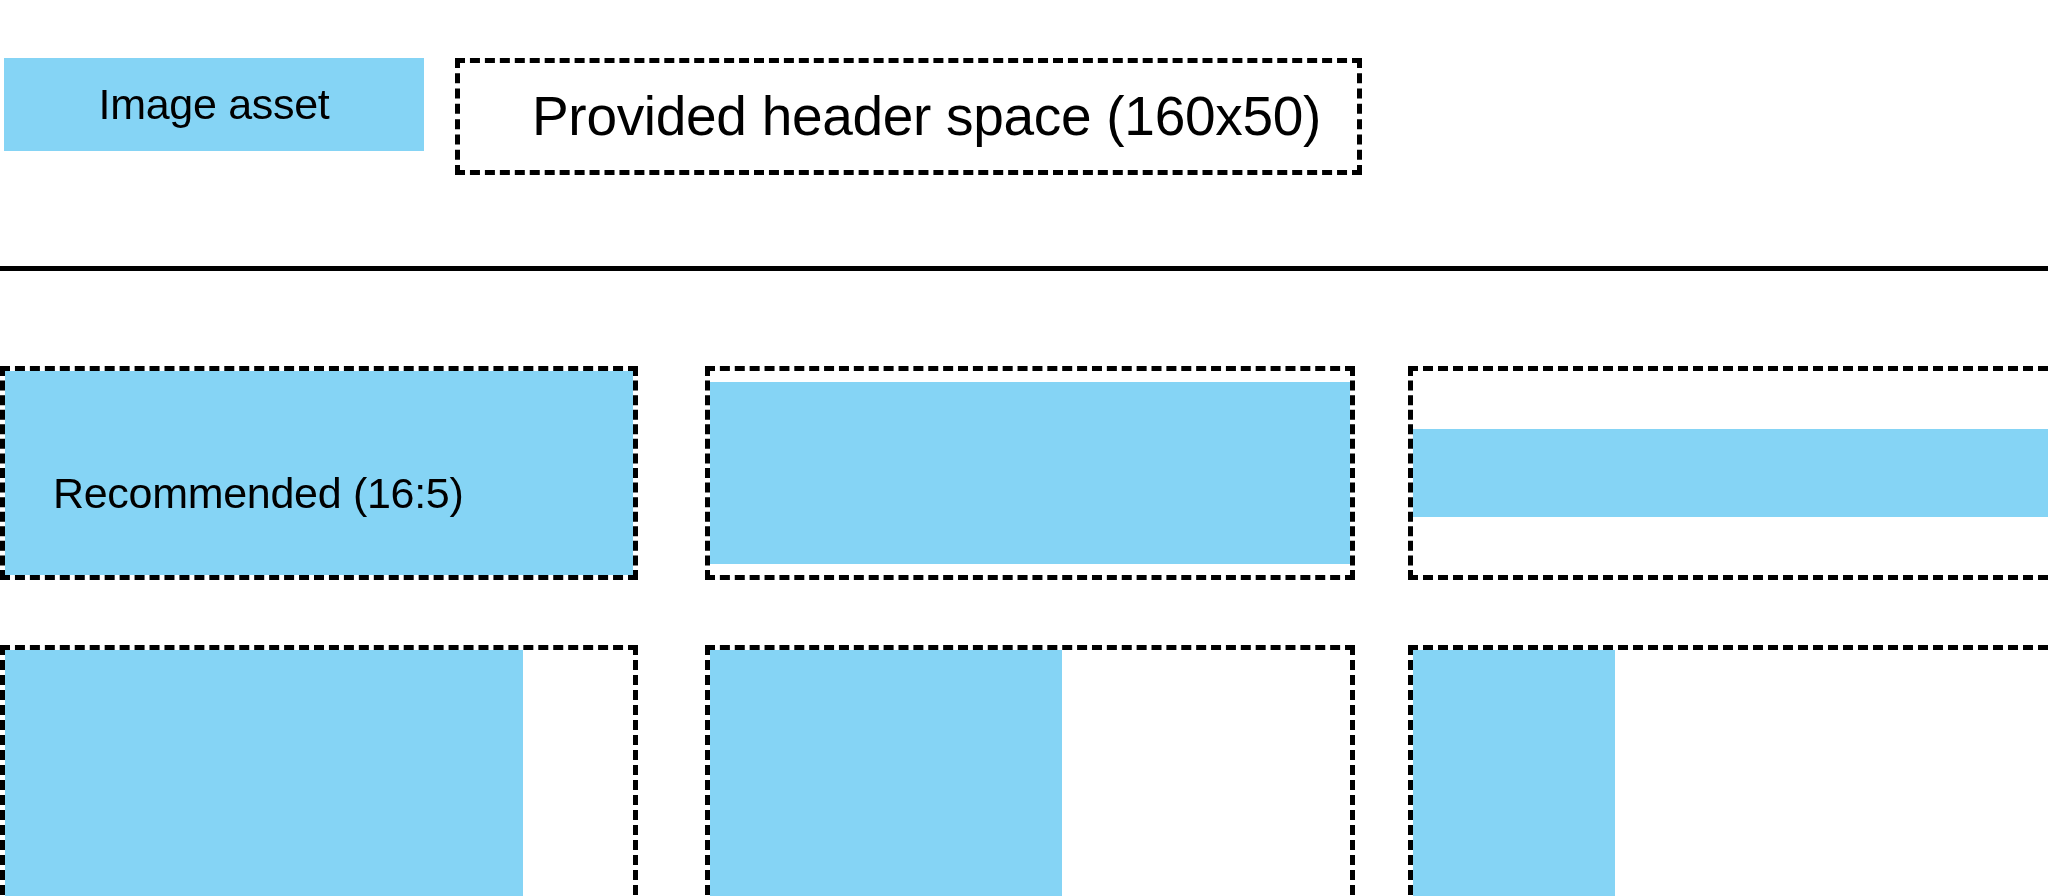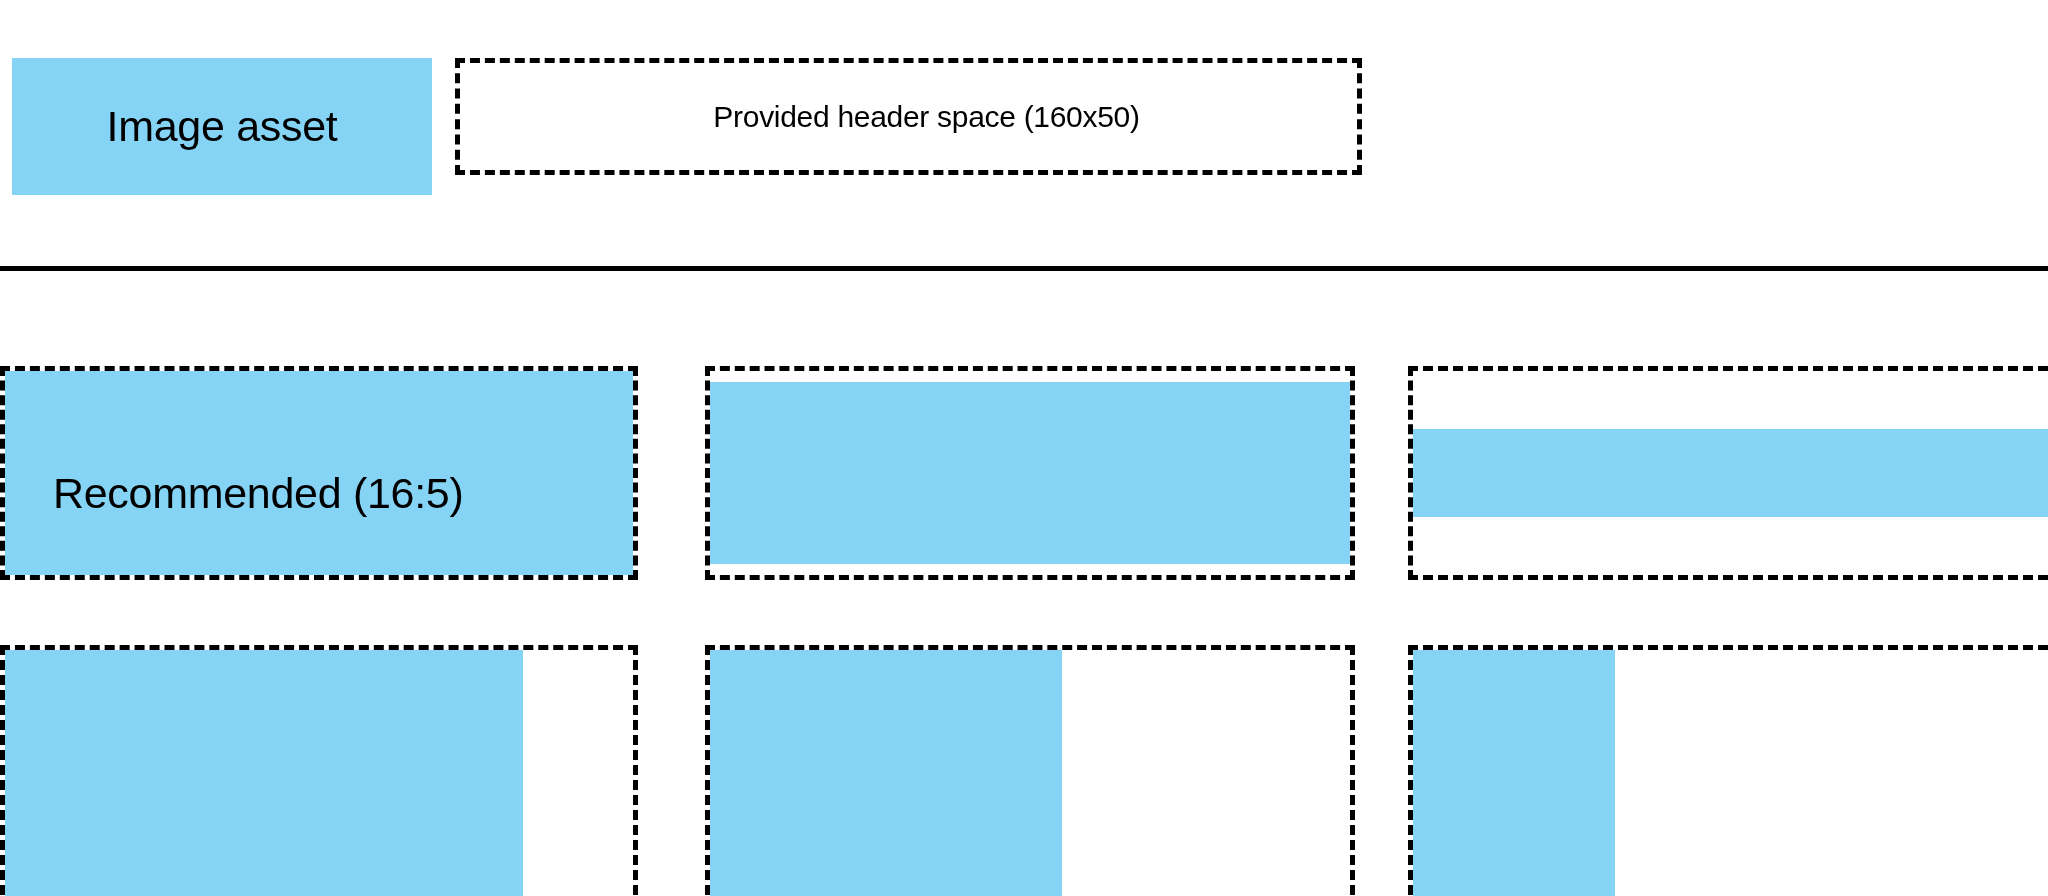--- a/index.html
+++ b/index.html
@@ -27,24 +27,24 @@
   .legend {
     position: absolute;
     left: 0;
     top: 58px;
     width: 2048px;
     height: 117px;
   }
 
   .legend-swatch {
     position: absolute;
-    left: 12px;
+    left: 4px;
     top: 0;
     width: 420px;
-    height: 137px;
+    height: 93px;
     background: #85d4f5;
     display: flex;
     align-items: center;
     justify-content: center;
     box-sizing: border-box;
   }
 
   .legend-swatch-label {
     font-size: 43px;
     line-height: 1;
@@ -61,21 +61,21 @@
     height: 117px;
     border: 5px dashed #000000;
     box-sizing: border-box;
     background: #ffffff;
     display: flex;
     align-items: center;
     justify-content: center;
   }
 
   .legend-space-label {
-    font-size: 30px;
+    font-size: 55px;
     line-height: 1;
     letter-spacing: -0.3px;
     color: #000000;
     white-space: nowrap;
     margin-left: 36px;
   }
 
   
   .divider {
     position: absolute;

